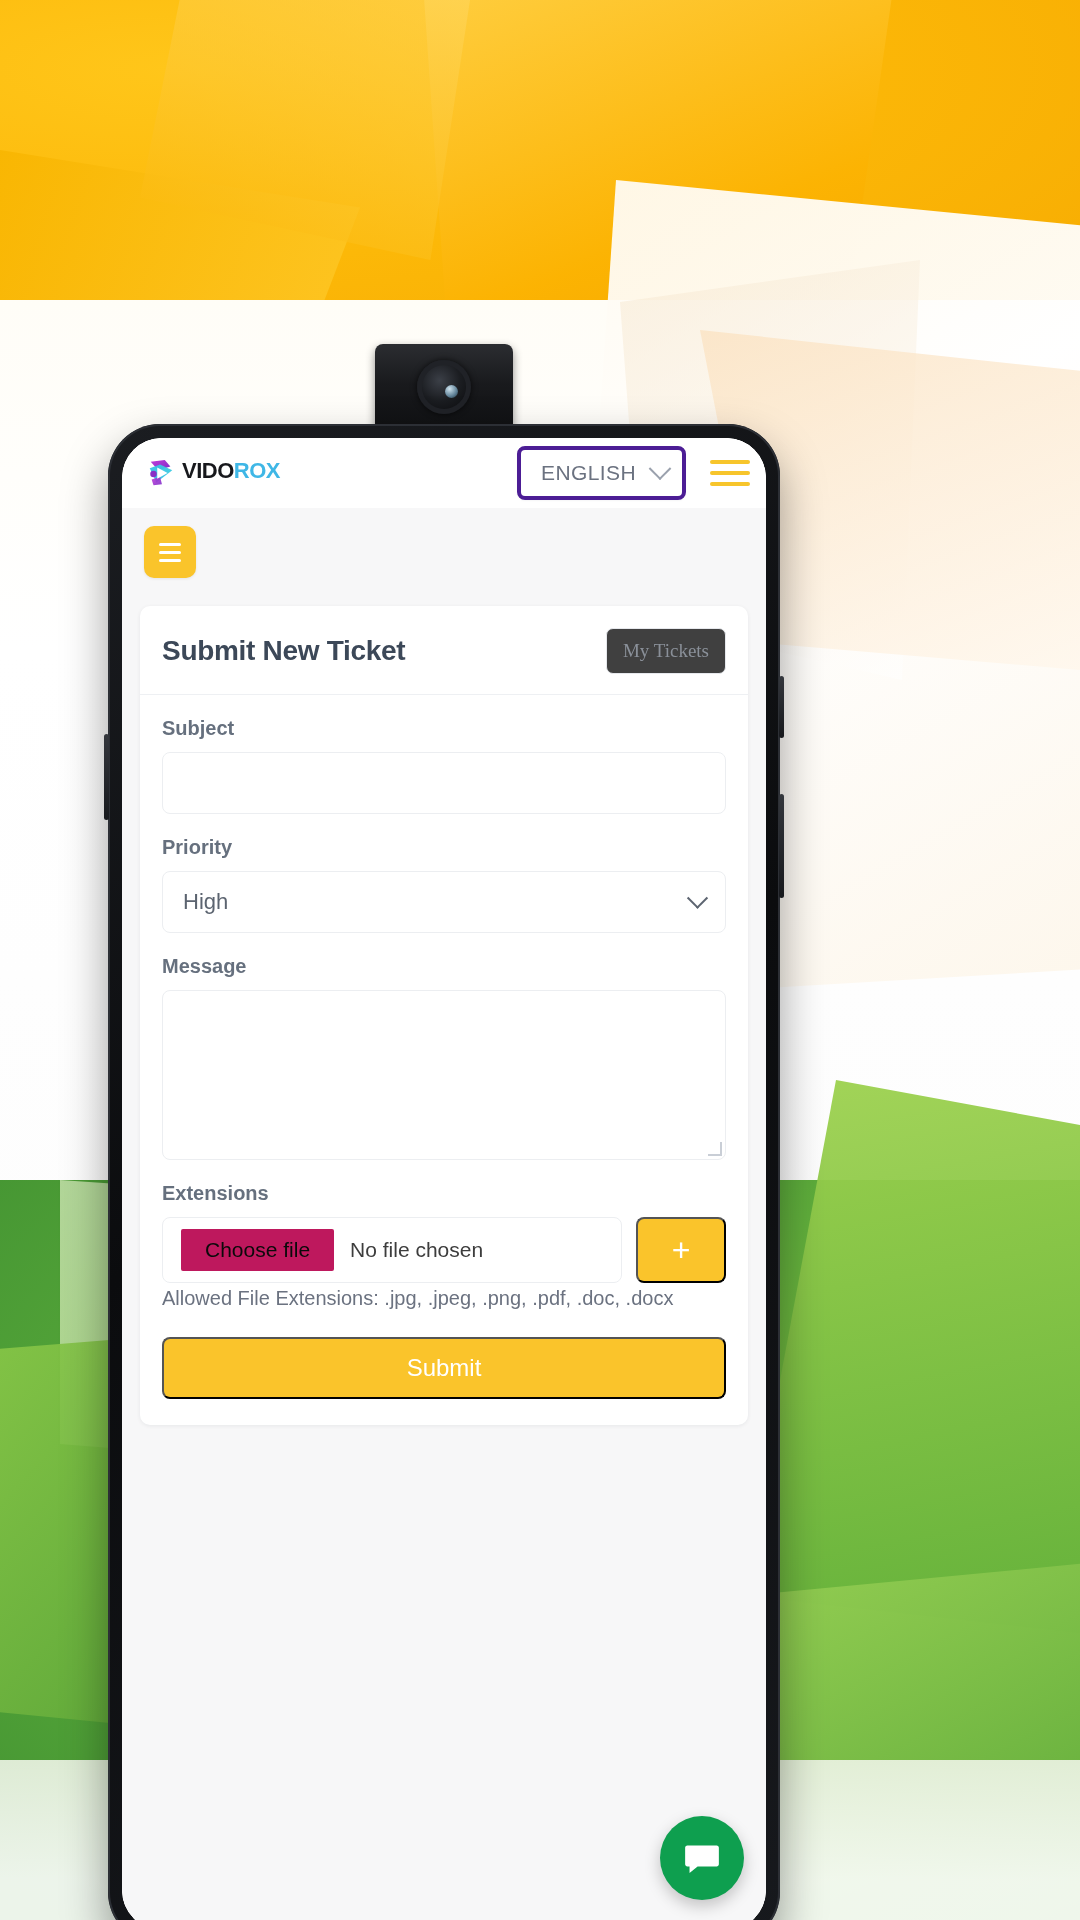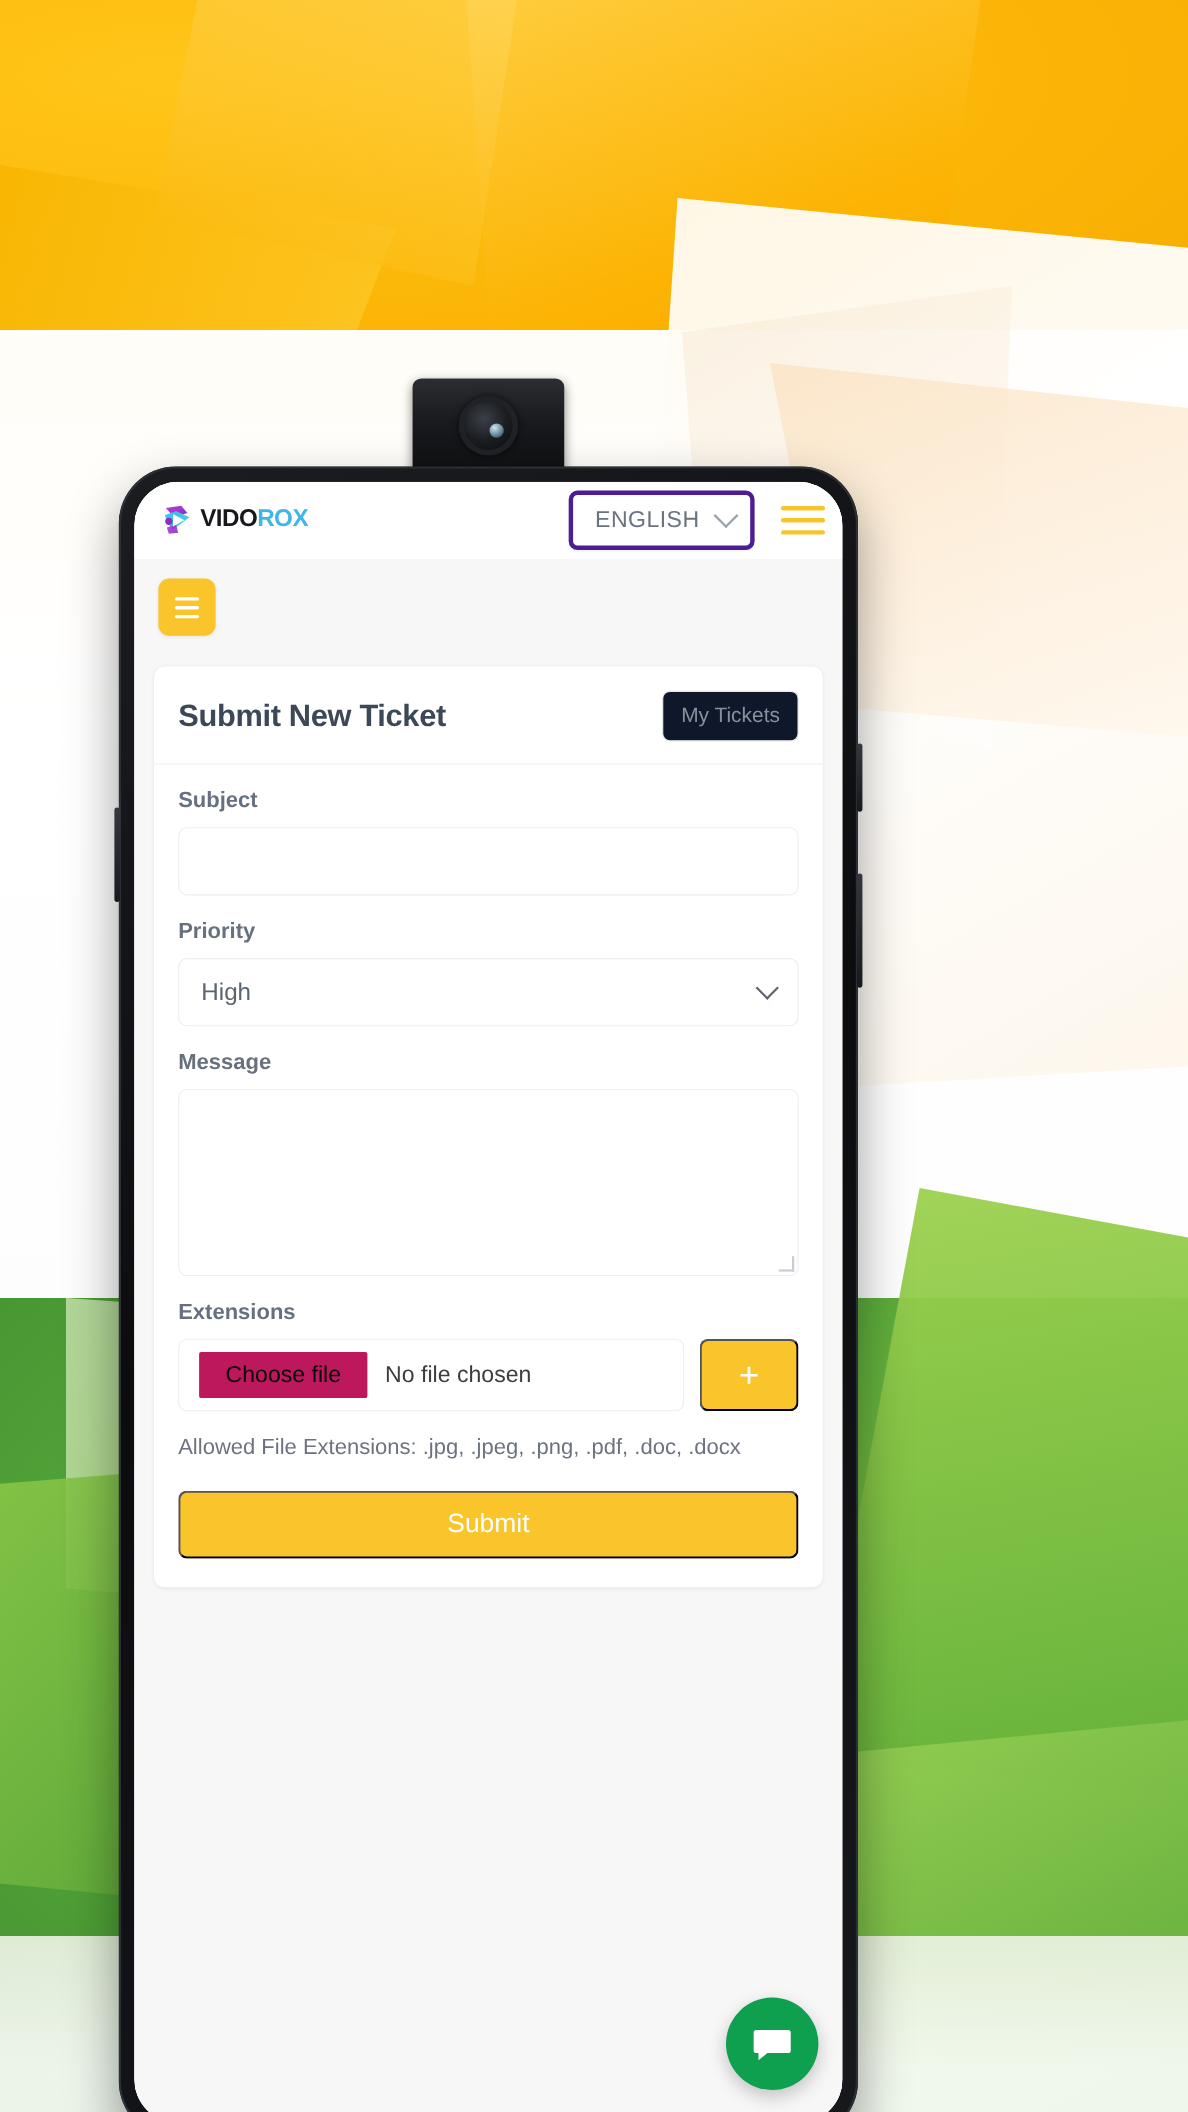--- a/index.html
+++ b/index.html
@@ -361,27 +361,27 @@
     border-bottom: 1px solid #eef0f3;
   }
   .card-title {
     font-size: 28px;
     font-weight: bold;
     color: #3c4858;
     letter-spacing: -0.3px;
   }
   .btn-outline {
     border: 1px solid #e6e8ec;
-    background: #0f172a;
+    background: #404040;
     color: #8a9099;
     font-size: 19px;
     padding: 11px 16px;
     border-radius: 7px;
     white-space: nowrap;
-    font-family: Liberation Sans, sans-serif;
+    font-family: Liberation Serif, serif;
   }
 
   .card-body { padding: 22px 22px 26px 22px; }
 
   .field { margin-bottom: 22px; }
   .field-label {
     font-size: 20px;
     font-weight: bold;
     color: #66707e;
     display: block;
@@ -465,21 +465,20 @@
     color: #fff;
     font-size: 32px;
     display: flex;
     align-items: center;
     justify-content: center;
     line-height: 1;
     font-weight: 400;
   }
 
   .allowed {
-    margin-top: 18px;
     font-size: 20px;
     line-height: 30px;
     color: #6b7280;
   }
 
   .submit-btn {
     margin-top: 24px;
     width: 100%;
     height: 62px;
     background: #fac42b;

